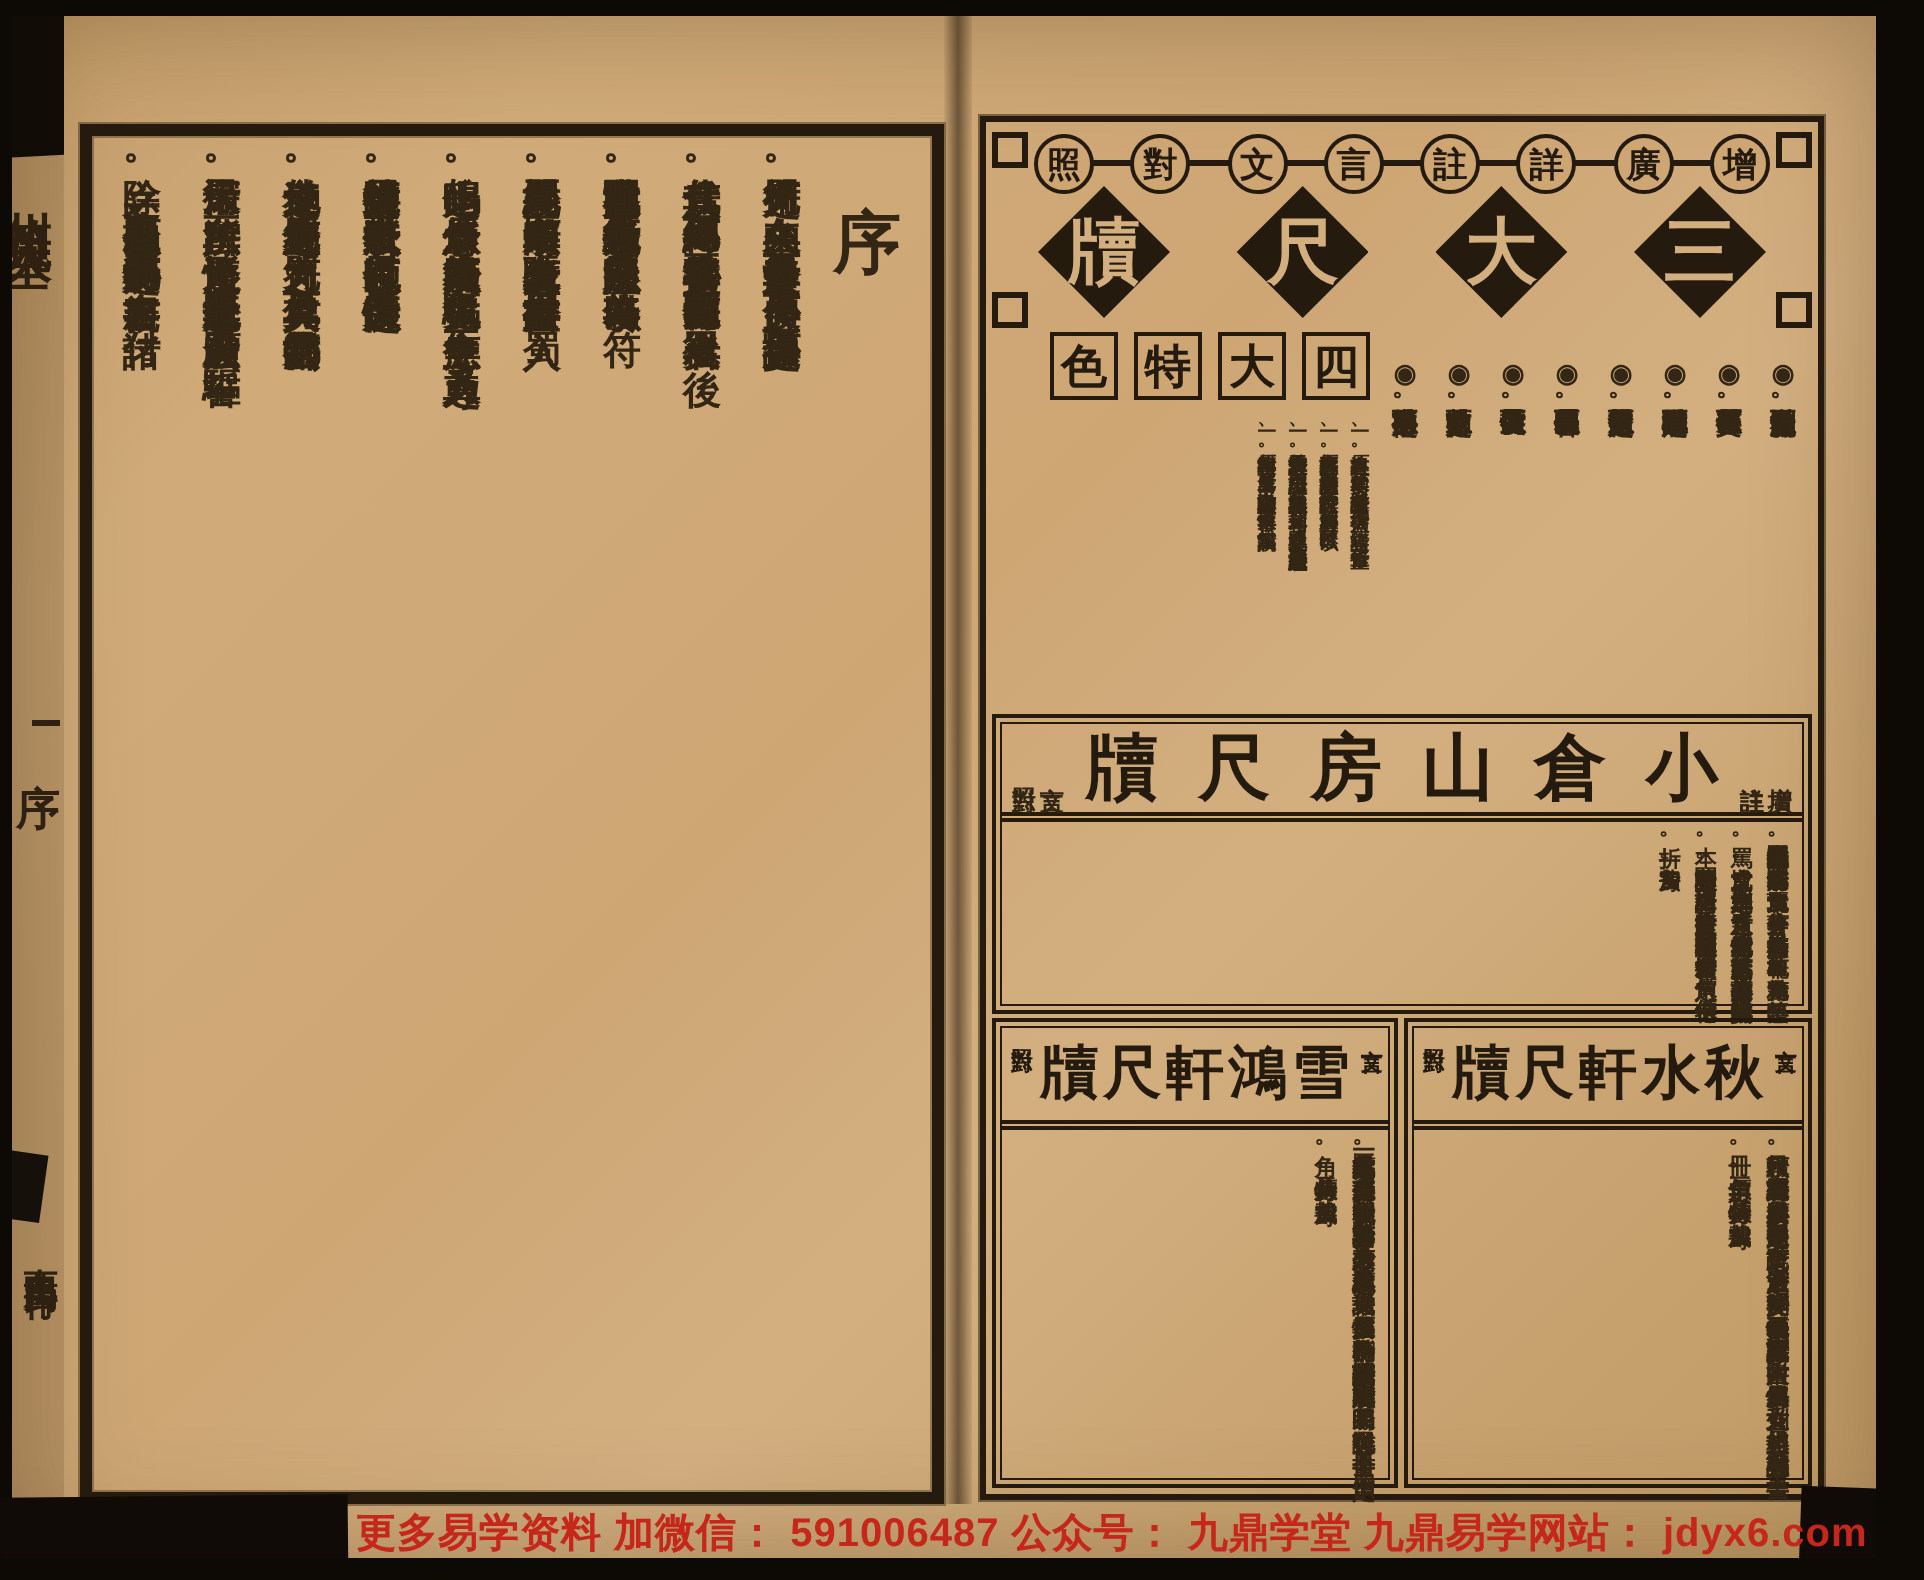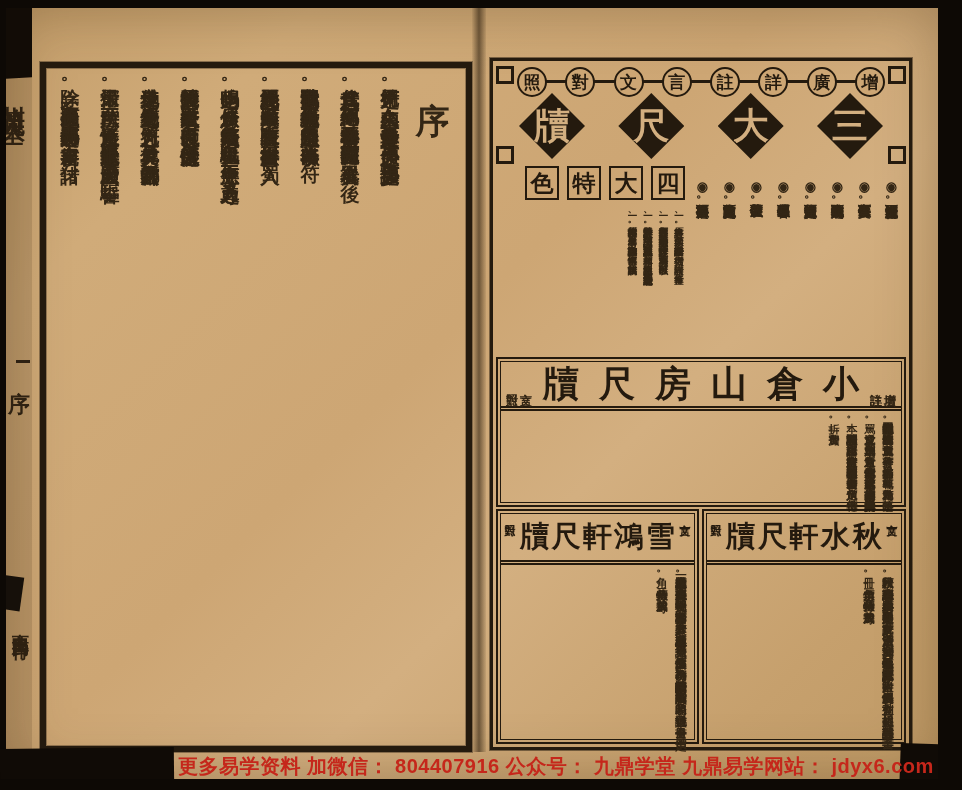--- a/index.html
+++ b/index.html
@@ -224,14 +224,14 @@
         <div class="sec-body vtext">秋水軒尺牘。為許思湄先生所著。與小倉山房尺牘齊名。同受文學界之歡迎。文辭之古茂。筆法之靈活。神變莫測。不愧為名家手筆。茲亦將原文譯成白話。附入書中。使人容易悟解。言文並列。相得益彰。誠可謂二難并矣。全書二冊。定價三角。特價二角一分。寄費加一成。</div>
       </div>
     </div>
 
   </div>
 
   <div class="patch-bl"></div>
   <div class="patch-br"></div>
   <div class="band-bottom"></div>
   <div class="band-right"></div>
-  <div class="watermark">更多易学资料 加微信： 804407916 公众号： 九鼎学堂 九鼎易学网站： jdyx6.com</div>
+  <div class="watermark">更多易学资料 加微信： 591006487 公众号： 九鼎学堂 九鼎易学网站： jdyx6.com</div>
 </div>
 
 </body></html>

